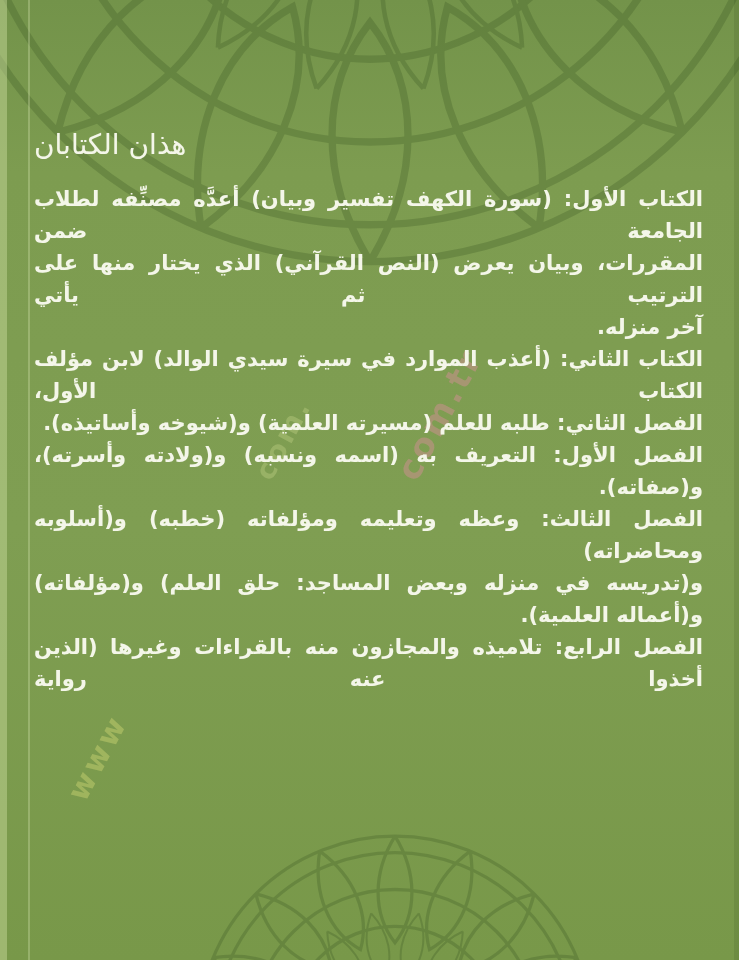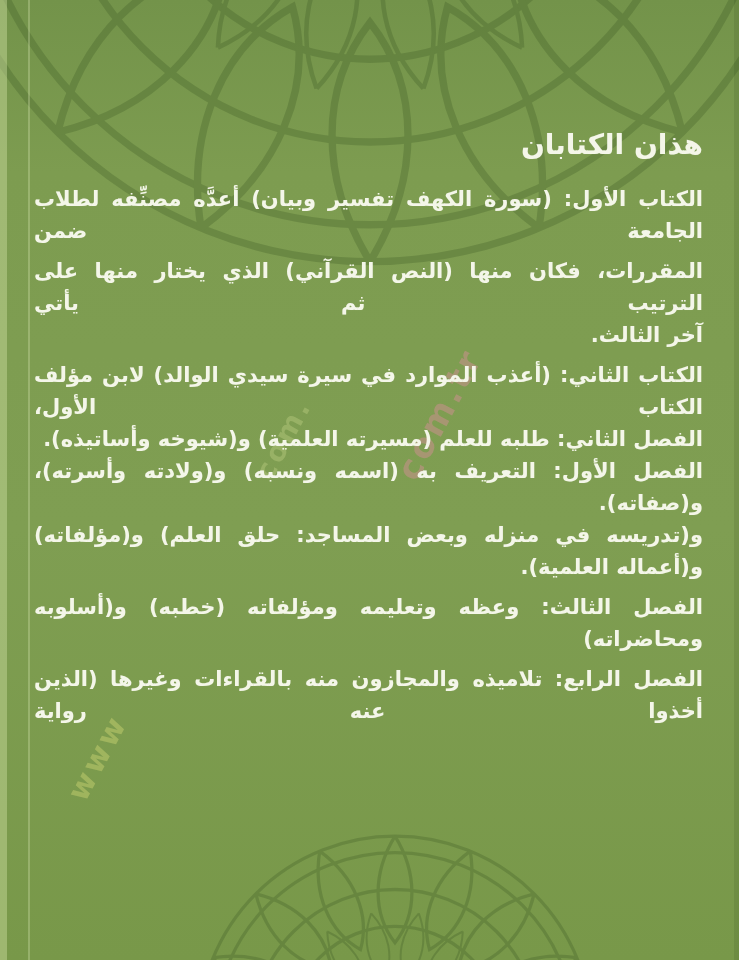--- a/index.html
+++ b/index.html
@@ -28,34 +28,34 @@
   .wm-green{left:248px;top:470px;color:rgba(200,215,140,.35);font-size:28px;}
   .wm-yellow{left:60px;top:790px;color:rgba(215,220,120,.40);font-size:30px;}
   .content{
     position:absolute;left:0;top:0;width:739px;height:960px;
     box-sizing:border-box;
     padding:128px 36px 0 34px;
     direction:rtl;
     color:#f4f6e9;
   }
   .page-title{
-    text-align:right;
-    font-size:28px;font-weight:bold;
+    text-align:left;
+    font-size:28px;font-weight:normal;
     margin:0 0 22px 0;
     letter-spacing:0;
     text-shadow:0 0 1px rgba(255,255,255,.25);
   }
   .body-text{font-size:21px;font-weight:bold;line-height:32px;}
   .line{
     text-align:justify;
     text-align-last:right;
     white-space:normal;
     text-shadow:0 0 1px rgba(255,255,255,.2);
   }
-  .line.just{text-align-last:justify;margin-top:8px;}
+  .line.just{text-align-last:justify;}
 </style>
 </head>
 <body>
 
 <svg width="0" height="0" style="position:absolute">
   <defs>
     <g id="mandala" fill="none" stroke="#3f5c26" stroke-width="1.6">
       <circle cx="0" cy="0" r="96"></circle>
       <circle cx="0" cy="0" r="88"></circle>
       <circle cx="0" cy="0" r="70"></circle>
@@ -108,24 +108,24 @@
   <div class="edge-right-shade"></div>
 
   <div class="watermark wm-pink">com.tr</div>
   <div class="watermark wm-green">com.</div>
   <div class="watermark wm-yellow">www</div>
 
   <div class="content">
     <h1 class="page-title">هذان الكتابان</h1>
     <div class="body-text">
         <div class="line just">الكتاب الأول: (سورة الكهف تفسير وبيان) أعدَّه مصنِّفه لطلاب الجامعة ضمن</div>
-        <div class="line just">المقررات، فكان منها (النص القرآني) الذي يختار منها على الترتيب ثم يأتي</div>
-        <div class="line">آخر الثالث.</div>
+        <div class="line just">المقررات، وبيان يعرض (النص القرآني) الذي يختار منها على الترتيب ثم يأتي</div>
+        <div class="line">آخر منزله.</div>
         <div class="line just">الكتاب الثاني: (أعذب الموارد في سيرة سيدي الوالد) لابن مؤلف الكتاب الأول،</div>
         <div class="line">الفصل الثاني: طلبه للعلم (مسيرته العلمية) و(شيوخه وأساتيذه).</div>
         <div class="line">الفصل الأول: التعريف به (اسمه ونسبه) و(ولادته وأسرته)، و(صفاته).</div>
+        <div class="line just">الفصل الثالث: وعظه وتعليمه ومؤلفاته (خطبه) و(أسلوبه ومحاضراته)</div>
         <div class="line">و(تدريسه في منزله وبعض المساجد: حلق العلم) و(مؤلفاته) و(أعماله العلمية).</div>
-        <div class="line just">الفصل الثالث: وعظه وتعليمه ومؤلفاته (خطبه) و(أسلوبه ومحاضراته)</div>
         <div class="line just">الفصل الرابع: تلاميذه والمجازون منه بالقراءات وغيرها (الذين أخذوا عنه رواية</div>
       </div>
   </div>
 
 </div>
 
 </body></html>

